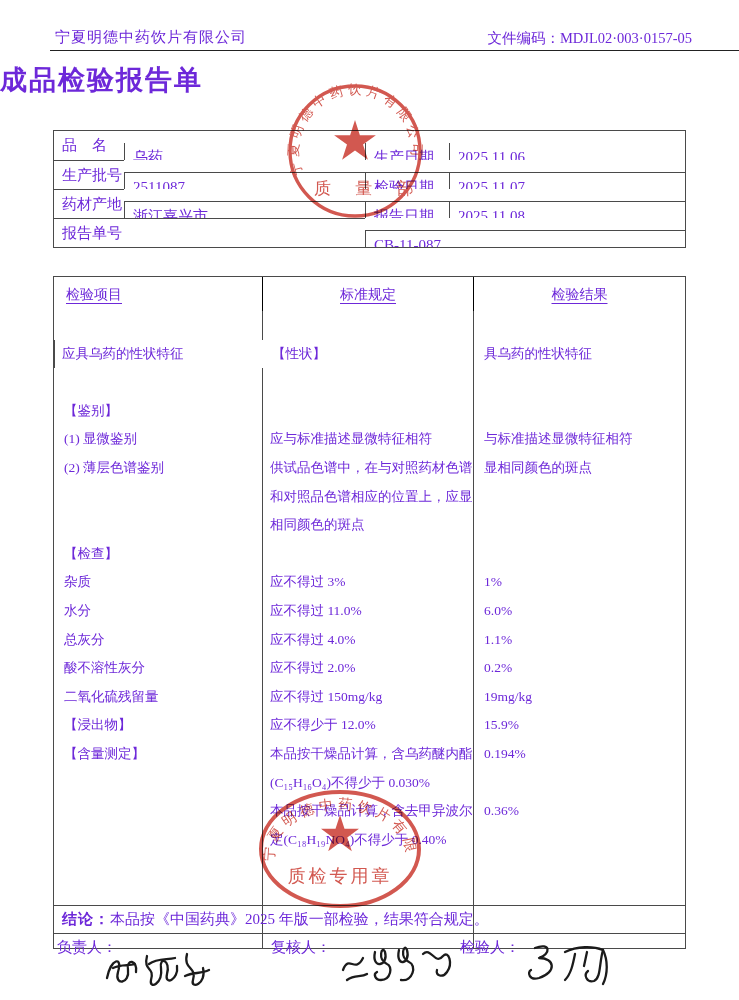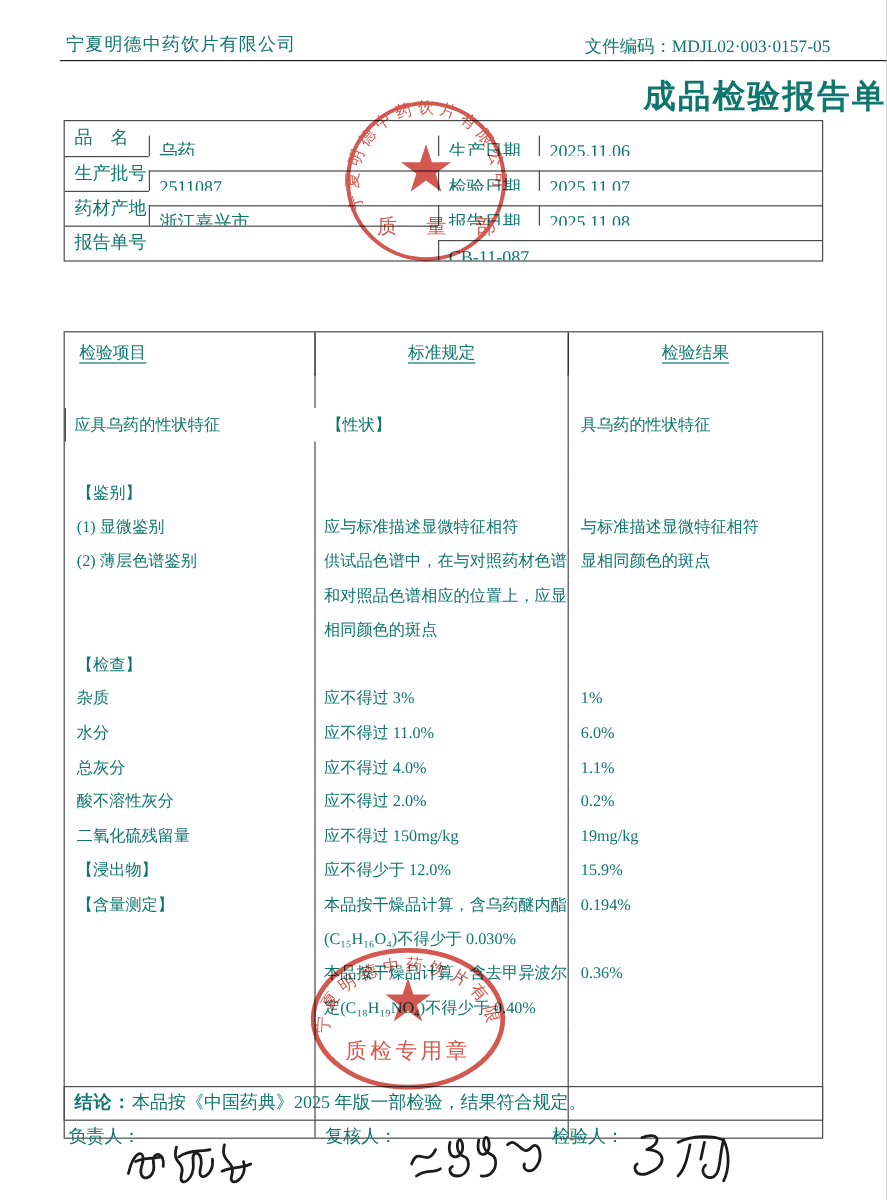--- a/index.html
+++ b/index.html
@@ -1,30 +1,30 @@
 <!DOCTYPE html>
 <html lang="zh"><head>
 <meta charset="utf-8">
 <style>
   html,body{margin:0;padding:0;background:#888;}
   .page{
     position:relative;width:739px;height:1000px;background:#ffffff;
     margin:0 auto;overflow:hidden;
     font-family:"Liberation Serif","DejaVu Serif",serif;
-    color:#0f766e;
+    color:#6d28d9;
   }
   
   .doc-header{position:absolute;left:53px;right:14px;top:28px;height:22px;font-size:15px;}
   .company{position:absolute;left:2px;top:0;letter-spacing:1px;}
   .doccode{position:absolute;right:33px;top:1px;font-size:14.5px;}
   .header-rule{position:absolute;left:50px;right:0;top:50px;height:0;border-top:1.6px solid #222;}
-  .title{position:absolute;left:0;width:739px;top:62px;text-align:right;
+  .title{position:absolute;left:0;width:739px;top:62px;text-align:left;
          font-size:27px;font-weight:bold;letter-spacing:2px;}
   
-  .info-table{position:absolute;left:53px;top:100px;width:633px;border:1px solid #4a4a4a;box-sizing:border-box;}
+  .info-table{position:absolute;left:53px;top:130px;width:633px;border:1px solid #4a4a4a;box-sizing:border-box;}
   .info-row{display:grid;grid-template-columns:70px 241px 84px 236px;height:29px;line-height:28px;font-size:15px;}
   .info-row.last{grid-template-columns:311px 320px;}
   .info-cell{box-sizing:border-box;padding-left:8px;border-top:1px solid #4a4a4a;white-space:nowrap;overflow:hidden;}
   .info-row:first-child .info-cell{border-top:none;}
   .info-cell.bl{border-left:1px solid #4a4a4a;margin-top:12px;}
   
   .spec-table{position:absolute;left:53px;top:232px;width:633px;border:1px solid #4a4a4a;box-sizing:border-box;background:transparent;margin-top:44px;}
   .spec-head{display:grid;grid-template-columns:208px 211px 212px;height:34px;line-height:36px;font-size:14px;}
   .spec-head .h{box-sizing:border-box;text-align:center;text-decoration:underline;text-underline-offset:4px;}
   .spec-head .h.first{text-align:left;padding-left:12px;}

